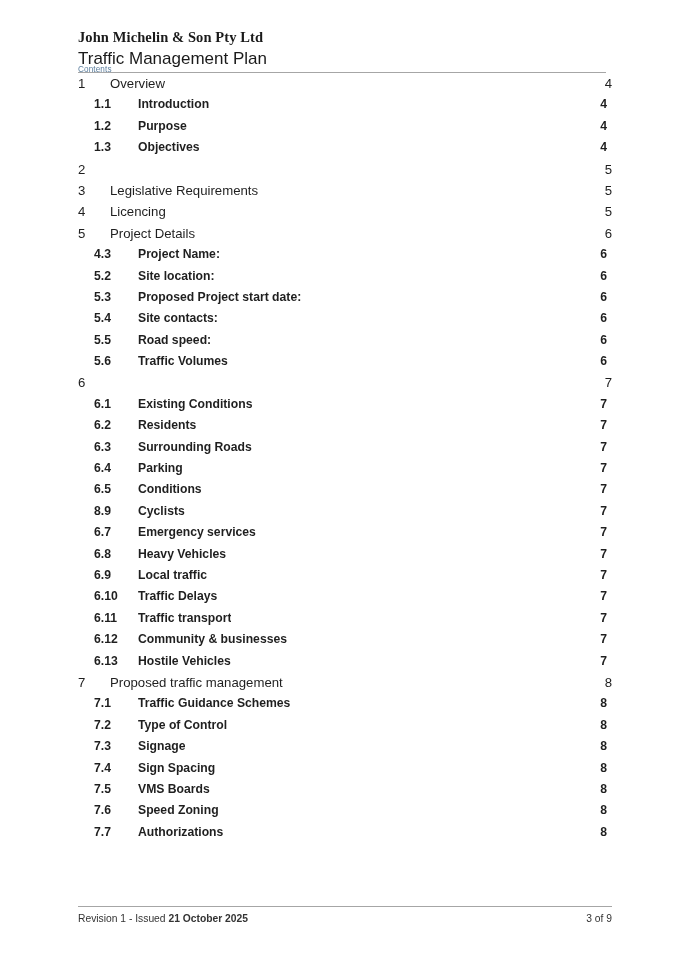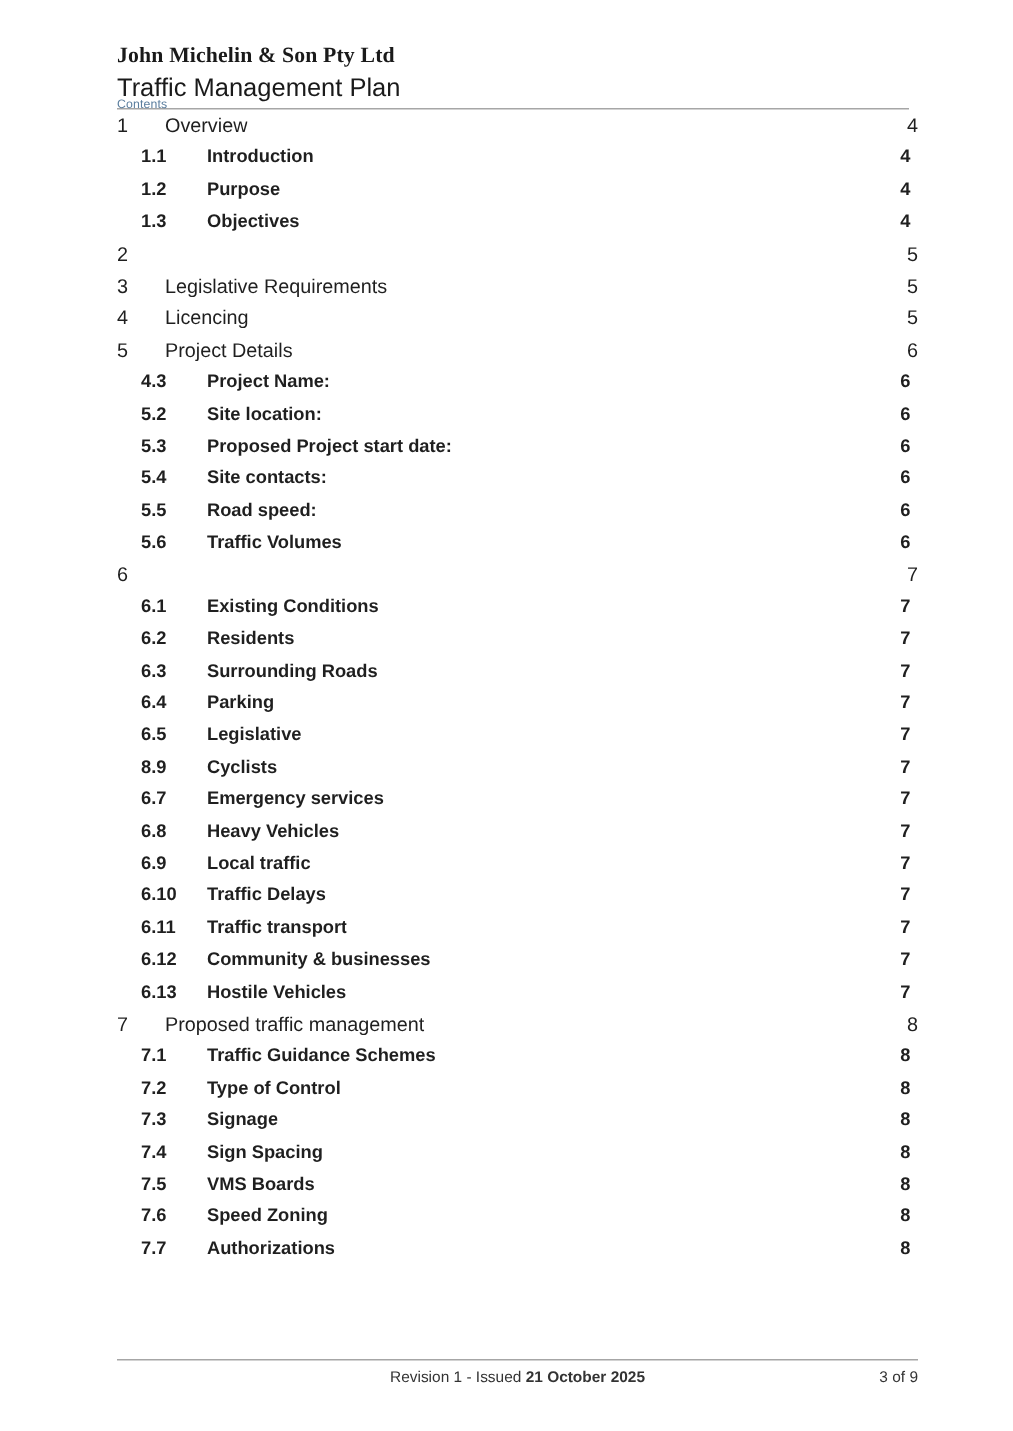--- a/index.html
+++ b/index.html
@@ -157,21 +157,20 @@
     position: relative;
     height: 14px;
     font-family: "Liberation Sans", sans-serif;
     font-size: 10.3px;
     color: #333333;
   }
   .footer-center {
     position: absolute;
     left: 0;
     right: 0;
-    text-align: center;
     white-space: nowrap;
   }
   .footer-center .rev-bold {
     font-weight: bold;
   }
   .footer-right {
     position: absolute;
     right: 0;
     top: 0;
     white-space: nowrap;
@@ -300,21 +299,21 @@
         <span class="pageno">7</span>
       </div>
       <div class="toc-entry lvl2">
         <span class="num">6.4</span>
         <span class="label">Parking</span>
         <span class="leader"></span>
         <span class="pageno">7</span>
       </div>
       <div class="toc-entry lvl2">
         <span class="num">6.5</span>
-        <span class="label">Legislative</span>
+        <span class="label">Conditions</span>
         <span class="leader"></span>
         <span class="pageno">7</span>
       </div>
       <div class="toc-entry lvl2">
         <span class="num">8.9</span>
         <span class="label">Cyclists</span>
         <span class="leader"></span>
         <span class="pageno">7</span>
       </div>
       <div class="toc-entry lvl2">

